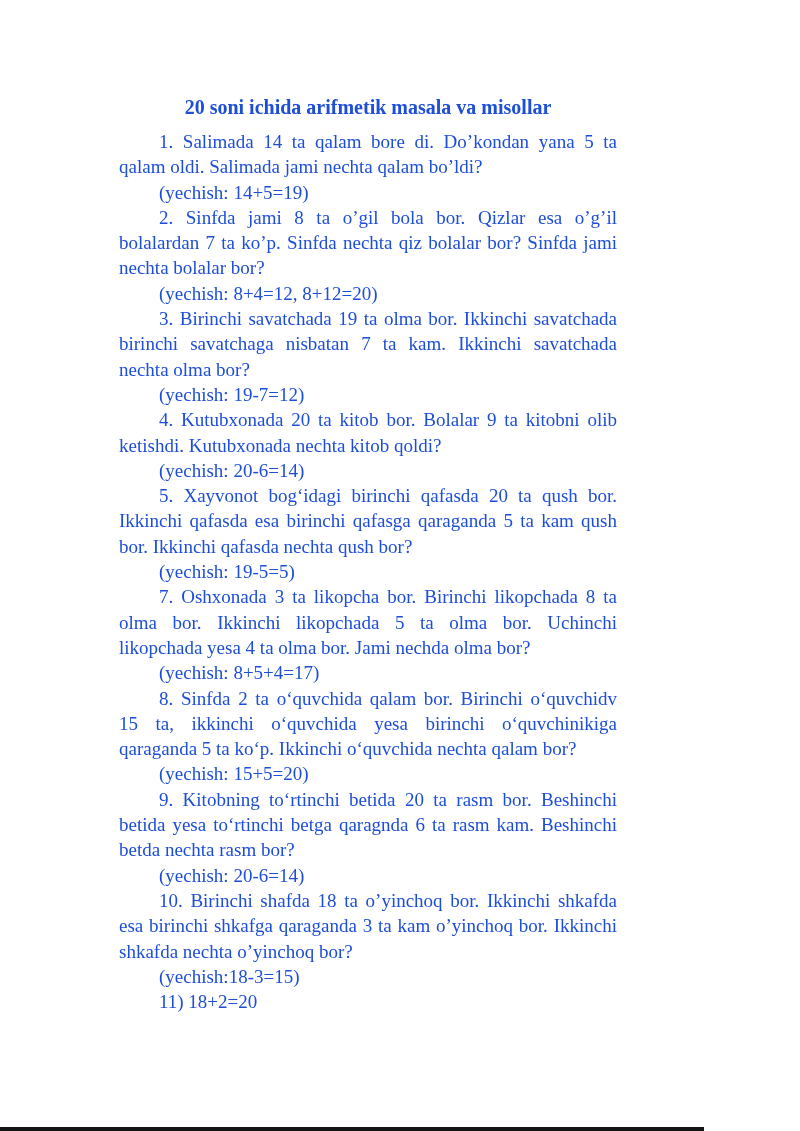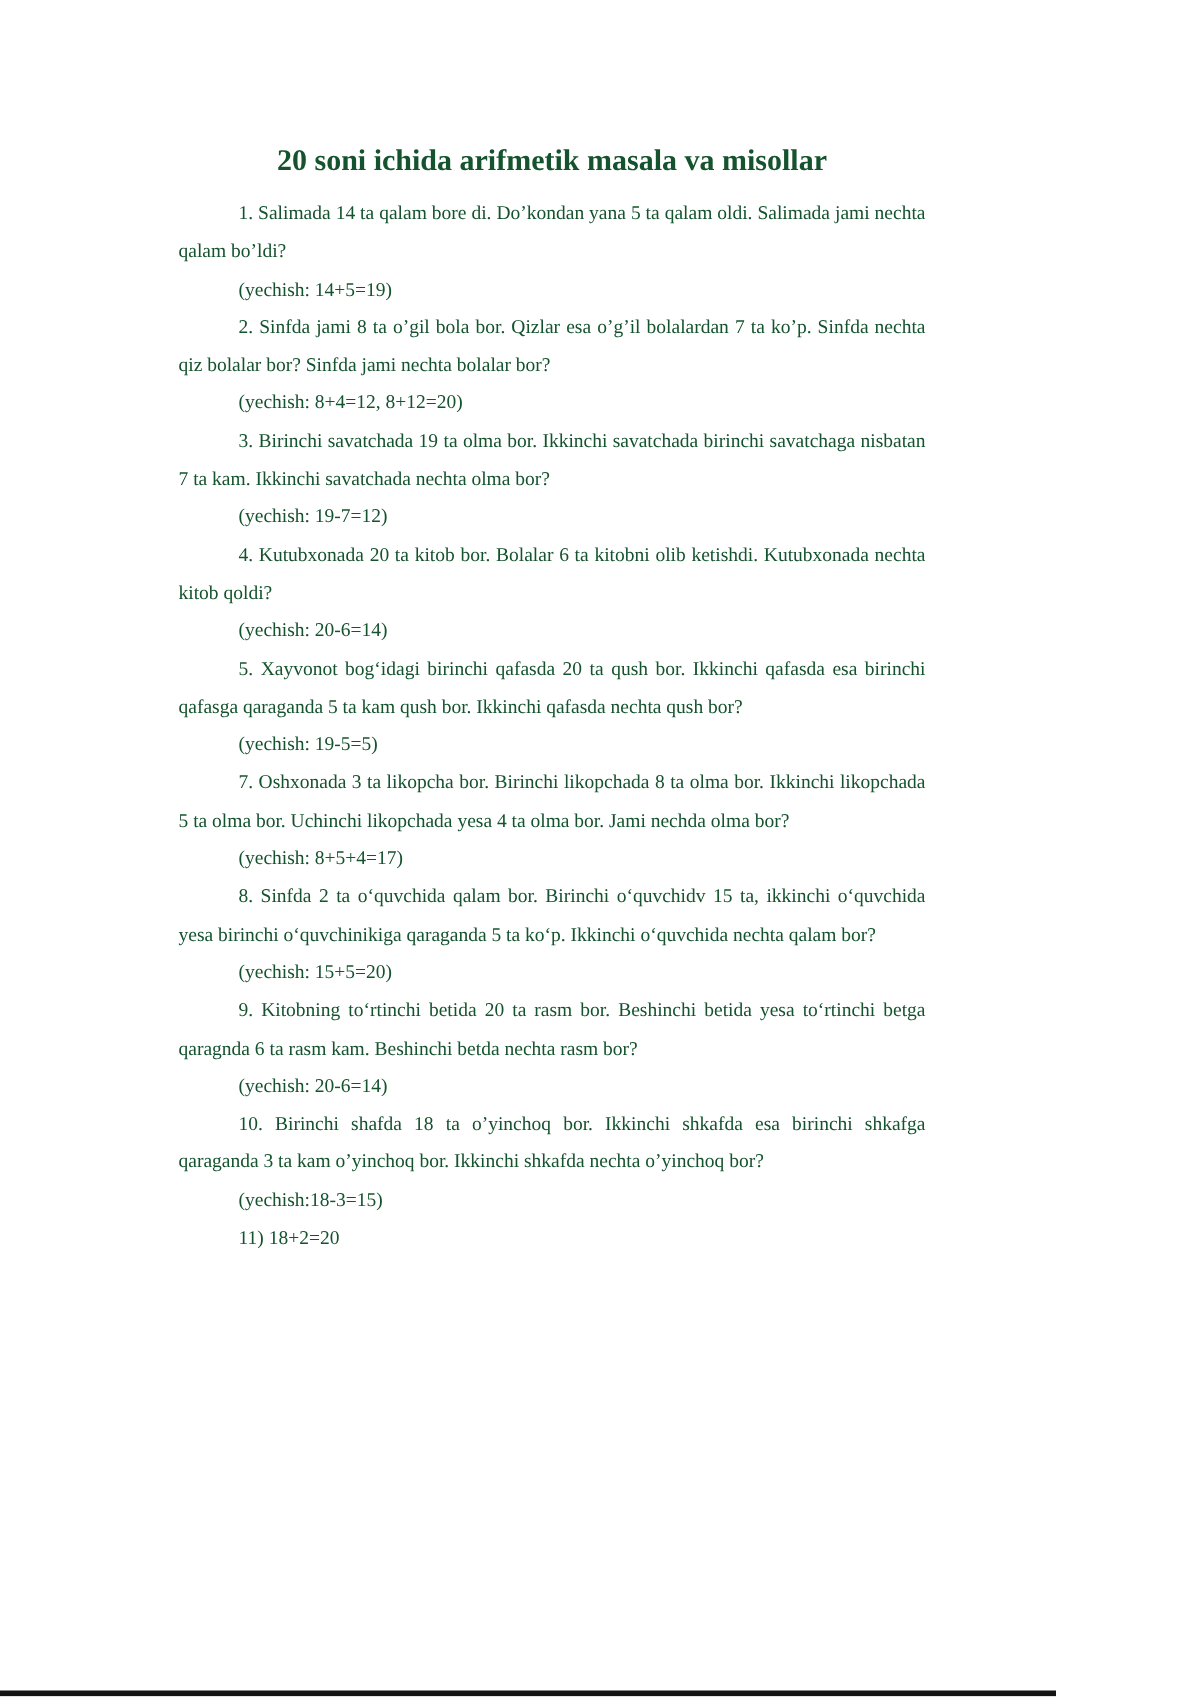--- a/index.html
+++ b/index.html
@@ -8,33 +8,33 @@
     background: #ffffff;
   }
   .page {
     position: relative;
     width: 704px;
     height: 1131px;
     box-sizing: border-box;
     background: #ffffff;
     padding: 94px 87px 0 119px;
     font-family: "Liberation Serif", serif;
-    color: #14532d;
+    color: #1d4ed8;
     overflow: hidden;
   }
   .title {
     font-size: 20px;
     font-weight: bold;
     text-align: center;
     margin: 0 0 9px 0;
     line-height: 26px;
   }
   p {
     margin: 0;
-    font-size: 13px;
+    font-size: 19px;
     line-height: 25.3px;
   }
   .body-par {
     text-align: justify;
     text-indent: 40px;
   }
   .solution-par {
     text-align: left;
     text-indent: 40px;
   }
@@ -62,21 +62,21 @@
     <p class="body-par">2. Sinfda jami 8 ta o’gil bola bor. Qizlar esa o’g’il bolalardan 7 ta ko’p. Sinfda nechta qiz bolalar bor? Sinfda jami nechta bolalar bor?</p>
     <p class="solution-par">(yechish: 8+4=12, 8+12=20)</p>
   </section>
 
   <section>
     <p class="body-par">3. Birinchi savatchada 19 ta olma bor. Ikkinchi savatchada birinchi savatchaga nisbatan 7 ta kam. Ikkinchi savatchada nechta olma bor?</p>
     <p class="solution-par">(yechish: 19-7=12)</p>
   </section>
 
   <section>
-    <p class="body-par">4. Kutubxonada 20 ta kitob bor. Bolalar 6 ta kitobni olib ketishdi. Kutubxonada nechta kitob qoldi?</p>
+    <p class="body-par">4. Kutubxonada 20 ta kitob bor. Bolalar 9 ta kitobni olib ketishdi. Kutubxonada nechta kitob qoldi?</p>
     <p class="solution-par">(yechish: 20-6=14)</p>
   </section>
 
   <section>
     <p class="body-par">5. Xayvonot bogʻidagi birinchi qafasda 20 ta qush bor. Ikkinchi qafasda esa birinchi qafasga qaraganda 5 ta kam qush bor. Ikkinchi qafasda nechta qush bor?</p>
     <p class="solution-par">(yechish: 19-5=5)</p>
   </section>
 
 
   <section>

